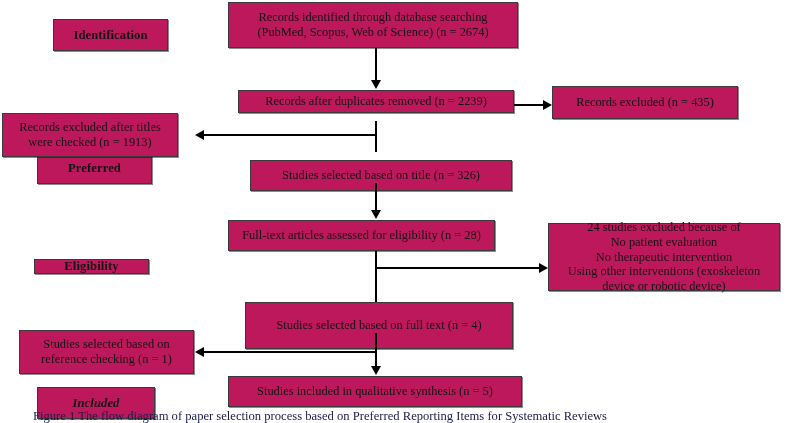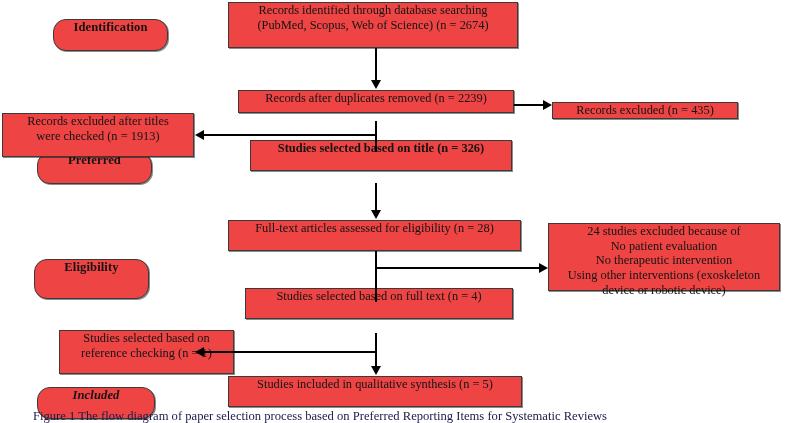--- a/index.html
+++ b/index.html
@@ -14,37 +14,36 @@
   #canvas {
     position: relative;
     width: 786px;
     height: 423px;
     background: #ffffff;
     overflow: hidden;
   }
   .box {
     position: absolute;
     box-sizing: border-box;
-    background: #ef4444;
+    background: #be185d;
     border: 1px solid #3a3a3a;
     box-shadow: 1px 1px 0 0 rgba(0,0,0,0.45);
     display: flex;
-    align-items: flex-start;
+    align-items: center;
     justify-content: center;
     text-align: center;
     font-size: 12.4px;
     line-height: 1.18;
     padding: 0 4px;
     color: #131313;
   }
   .box.stage {
     font-weight: bold;
     font-size: 12.6px;
     letter-spacing: 0.1px;
-    border-radius: 13px;
   }
   .box .txt {
     display: block;
     white-space: pre-line;
   }
   
   .vline {
     position: absolute;
     width: 2px;
     background: #000000;
@@ -96,71 +95,71 @@
 <div id="canvas">
 
   <div class="box stage" style="left:53px; top:19px; width:115px; height:32px;">
     <span class="txt">Identification</span>
   </div>
 
   <div class="box stage" style="left:37px; top:152px; width:115px; height:32px;">
     <span class="txt">Preferred</span>
   </div>
 
-  <div class="box stage" style="left:34px; top:259px; width:115px; height:40px;">
+  <div class="box stage" style="left:34px; top:259px; width:115px; height:15px;">
     <span class="txt">Eligibility</span>
   </div>
 
   <div class="box stage" style="left:37px; top:387px; width:118px; height:32px;font-style:italic;">
     <span class="txt">Included</span>
   </div>
 
   <div class="box" style="left:228px; top:2px; width:290px; height:46px;">
     <span class="txt">Records identified through database searching
 (PubMed, Scopus, Web of Science) (n = 2674)</span>
   </div>
 
   <div class="box" style="left:238px; top:90px; width:276px; height:23px;">
     <span class="txt">Records after duplicates removed (n = 2239)</span>
   </div>
 
-  <div class="box" style="left:250px; top:140px; width:262px; height:31px;font-weight:bold;">
+  <div class="box" style="left:250px; top:160px; width:262px; height:31px;">
     <span class="txt">Studies selected based on title (n = 326)</span>
   </div>
 
-  <div class="box" style="left:228px; top:220px; width:293px; height:31px;">
+  <div class="box" style="left:228px; top:220px; width:267px; height:31px;">
     <span class="txt">Full-text articles assessed for eligibility (n = 28)</span>
   </div>
 
-  <div class="box" style="left:245px; top:288px; width:268px; height:31px;">
+  <div class="box" style="left:245px; top:302px; width:268px; height:47px;">
     <span class="txt">Studies selected based on full text (n = 4)</span>
   </div>
 
   <div class="box" style="left:228px; top:376px; width:294px; height:31px;">
     <span class="txt">Studies included in qualitative synthesis (n = 5)</span>
   </div>
 
-  <div class="box" style="left:552px; top:102px; width:186px; height:17px;">
+  <div class="box" style="left:552px; top:86px; width:186px; height:33px;">
     <span class="txt">Records excluded (n = 435)</span>
   </div>
 
   <div class="box" style="left:548px; top:223px; width:232px; height:68px;">
     <span class="txt">24 studies excluded because of
 No patient evaluation
 No therapeutic intervention
 Using other interventions (exoskeleton
 device or robotic device)</span>
   </div>
 
-  <div class="box" style="left:2px; top:113px; width:192px; height:44px;">
+  <div class="box" style="left:2px; top:113px; width:176px; height:44px;">
     <span class="txt">Records excluded after titles
 were checked (n = 1913)</span>
   </div>
 
-  <div class="box" style="left:19px; top:330px; width:175px; height:44px;margin-left:40px;">
+  <div class="box" style="left:19px; top:330px; width:175px; height:44px;">
     <span class="txt">Studies selected based on
 reference checking (n = 1)</span>
   </div>
 
   <div class="vline" style="left:375px; top:48px; height:33px;"></div>
   <div class="arrow-down" style="left:370.5px; top:80px;"></div>
 
   <div class="hline" style="left:514px; top:104px; width:31px;"></div>
   <div class="arrow-right" style="left:543px; top:99.5px;"></div>
 

